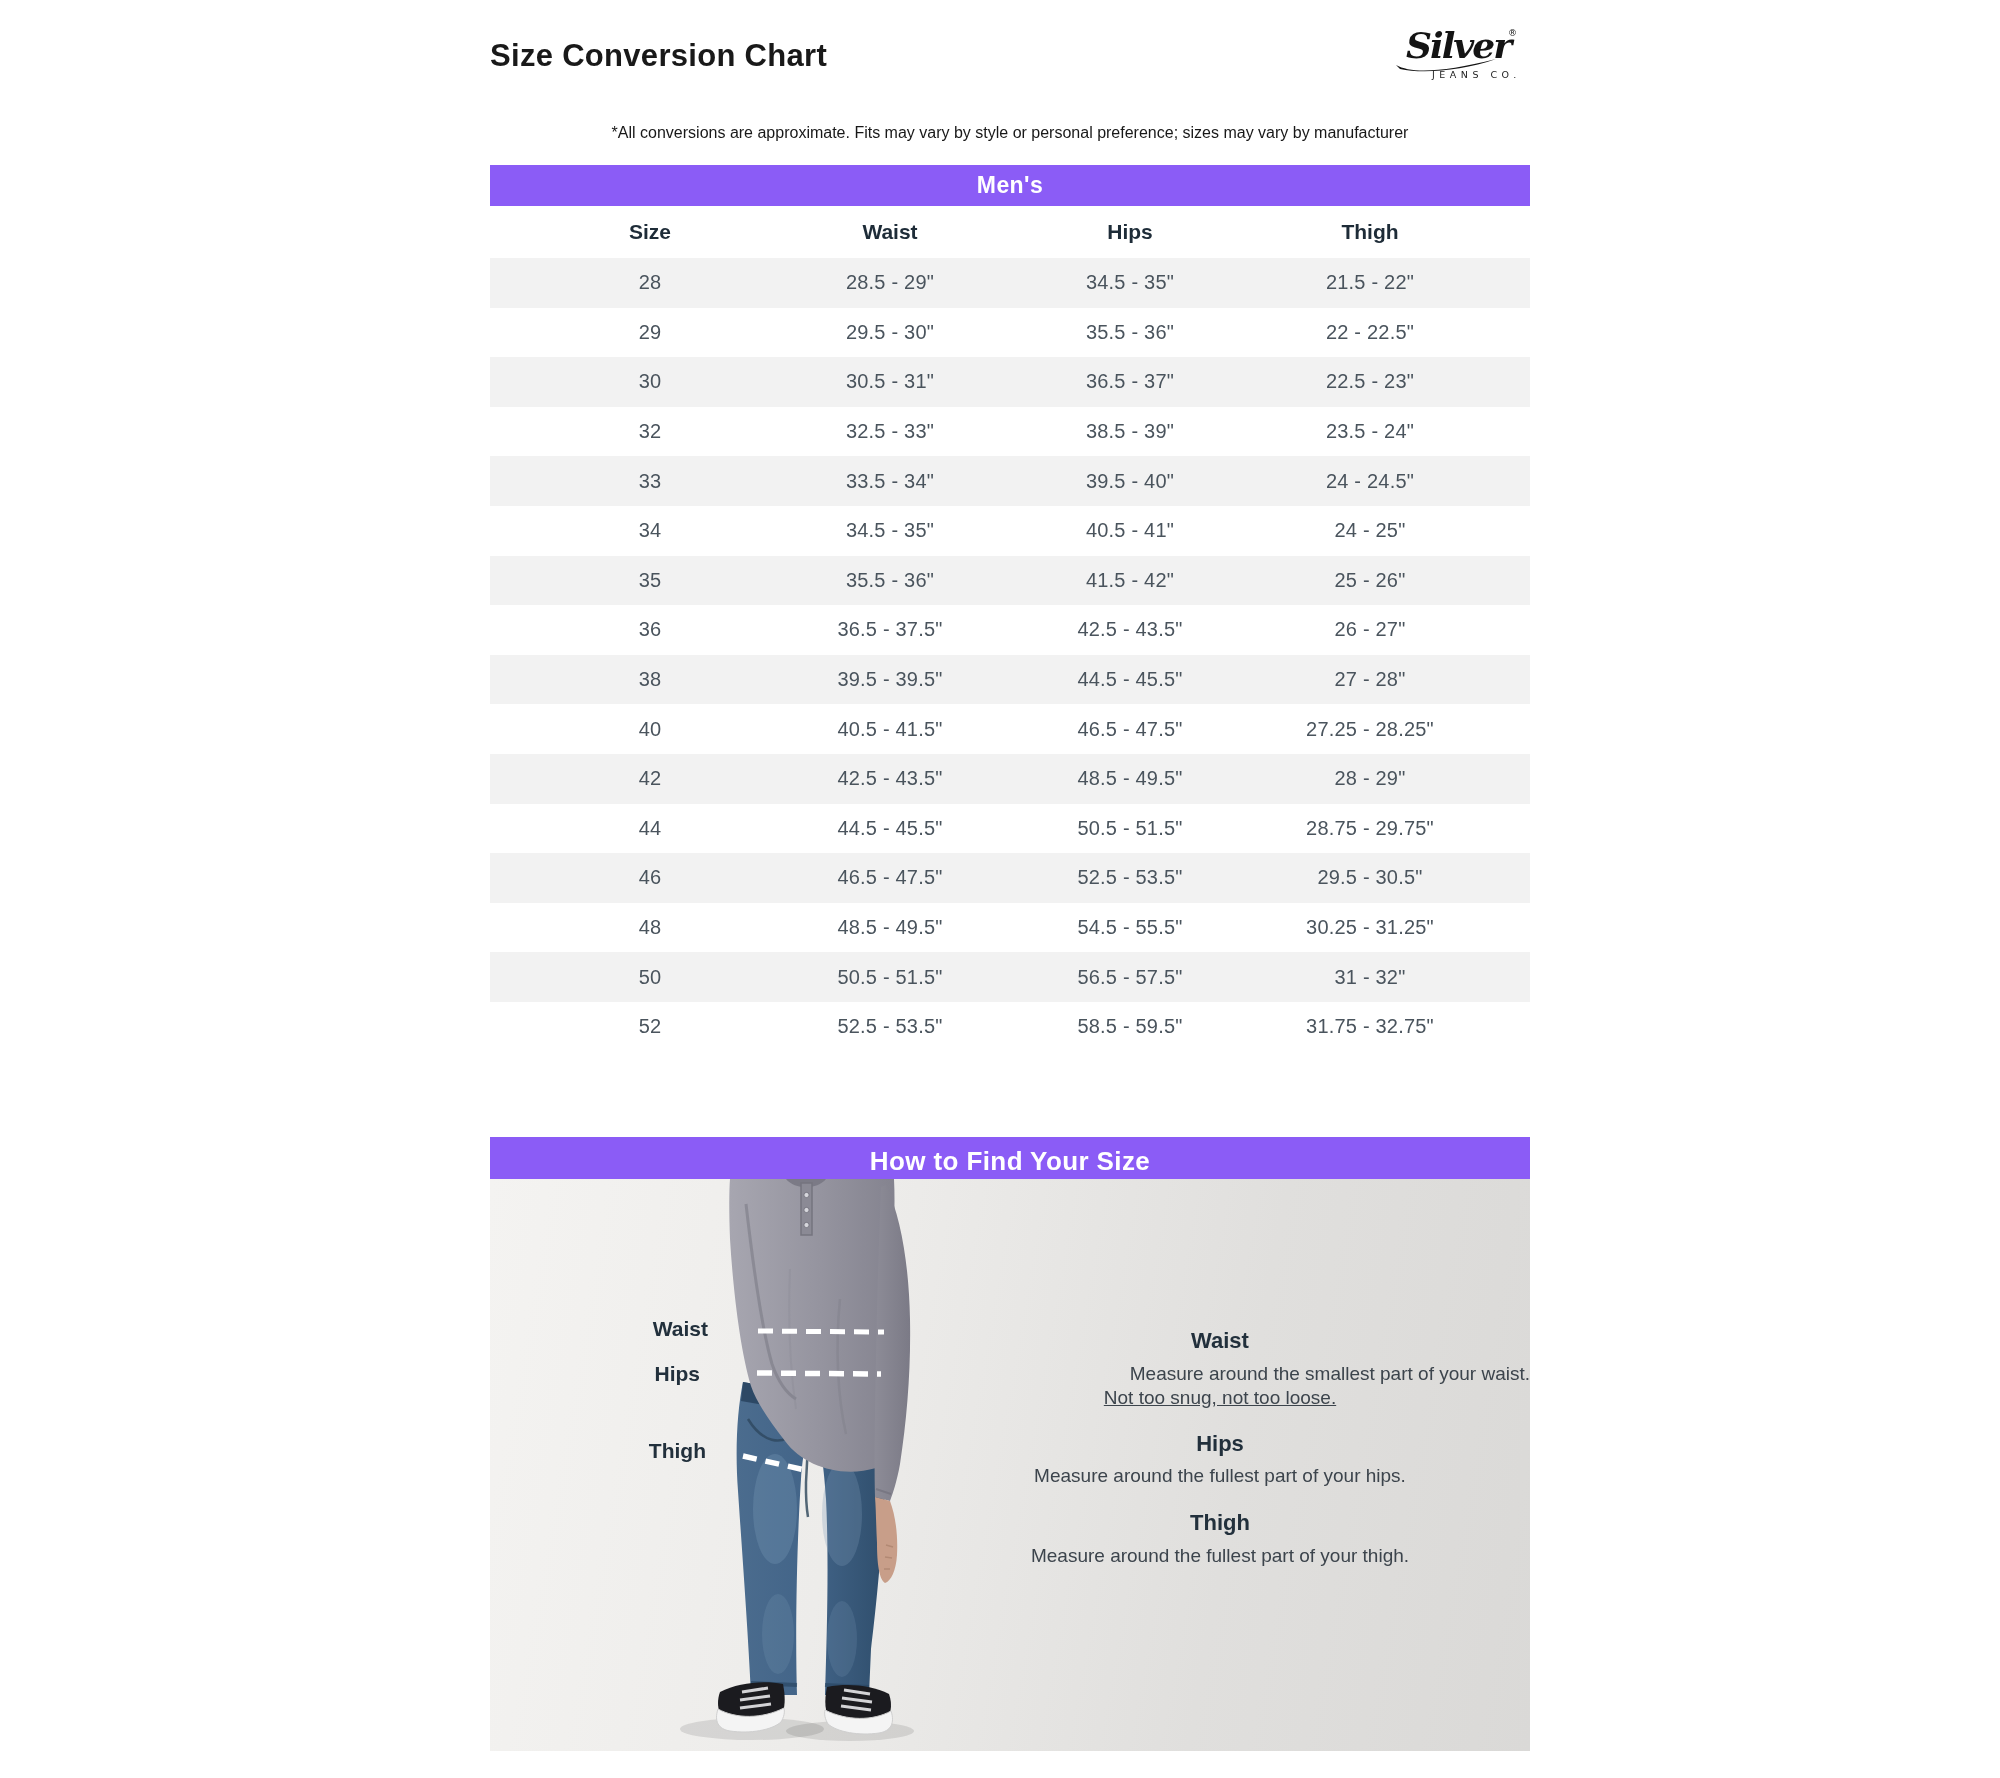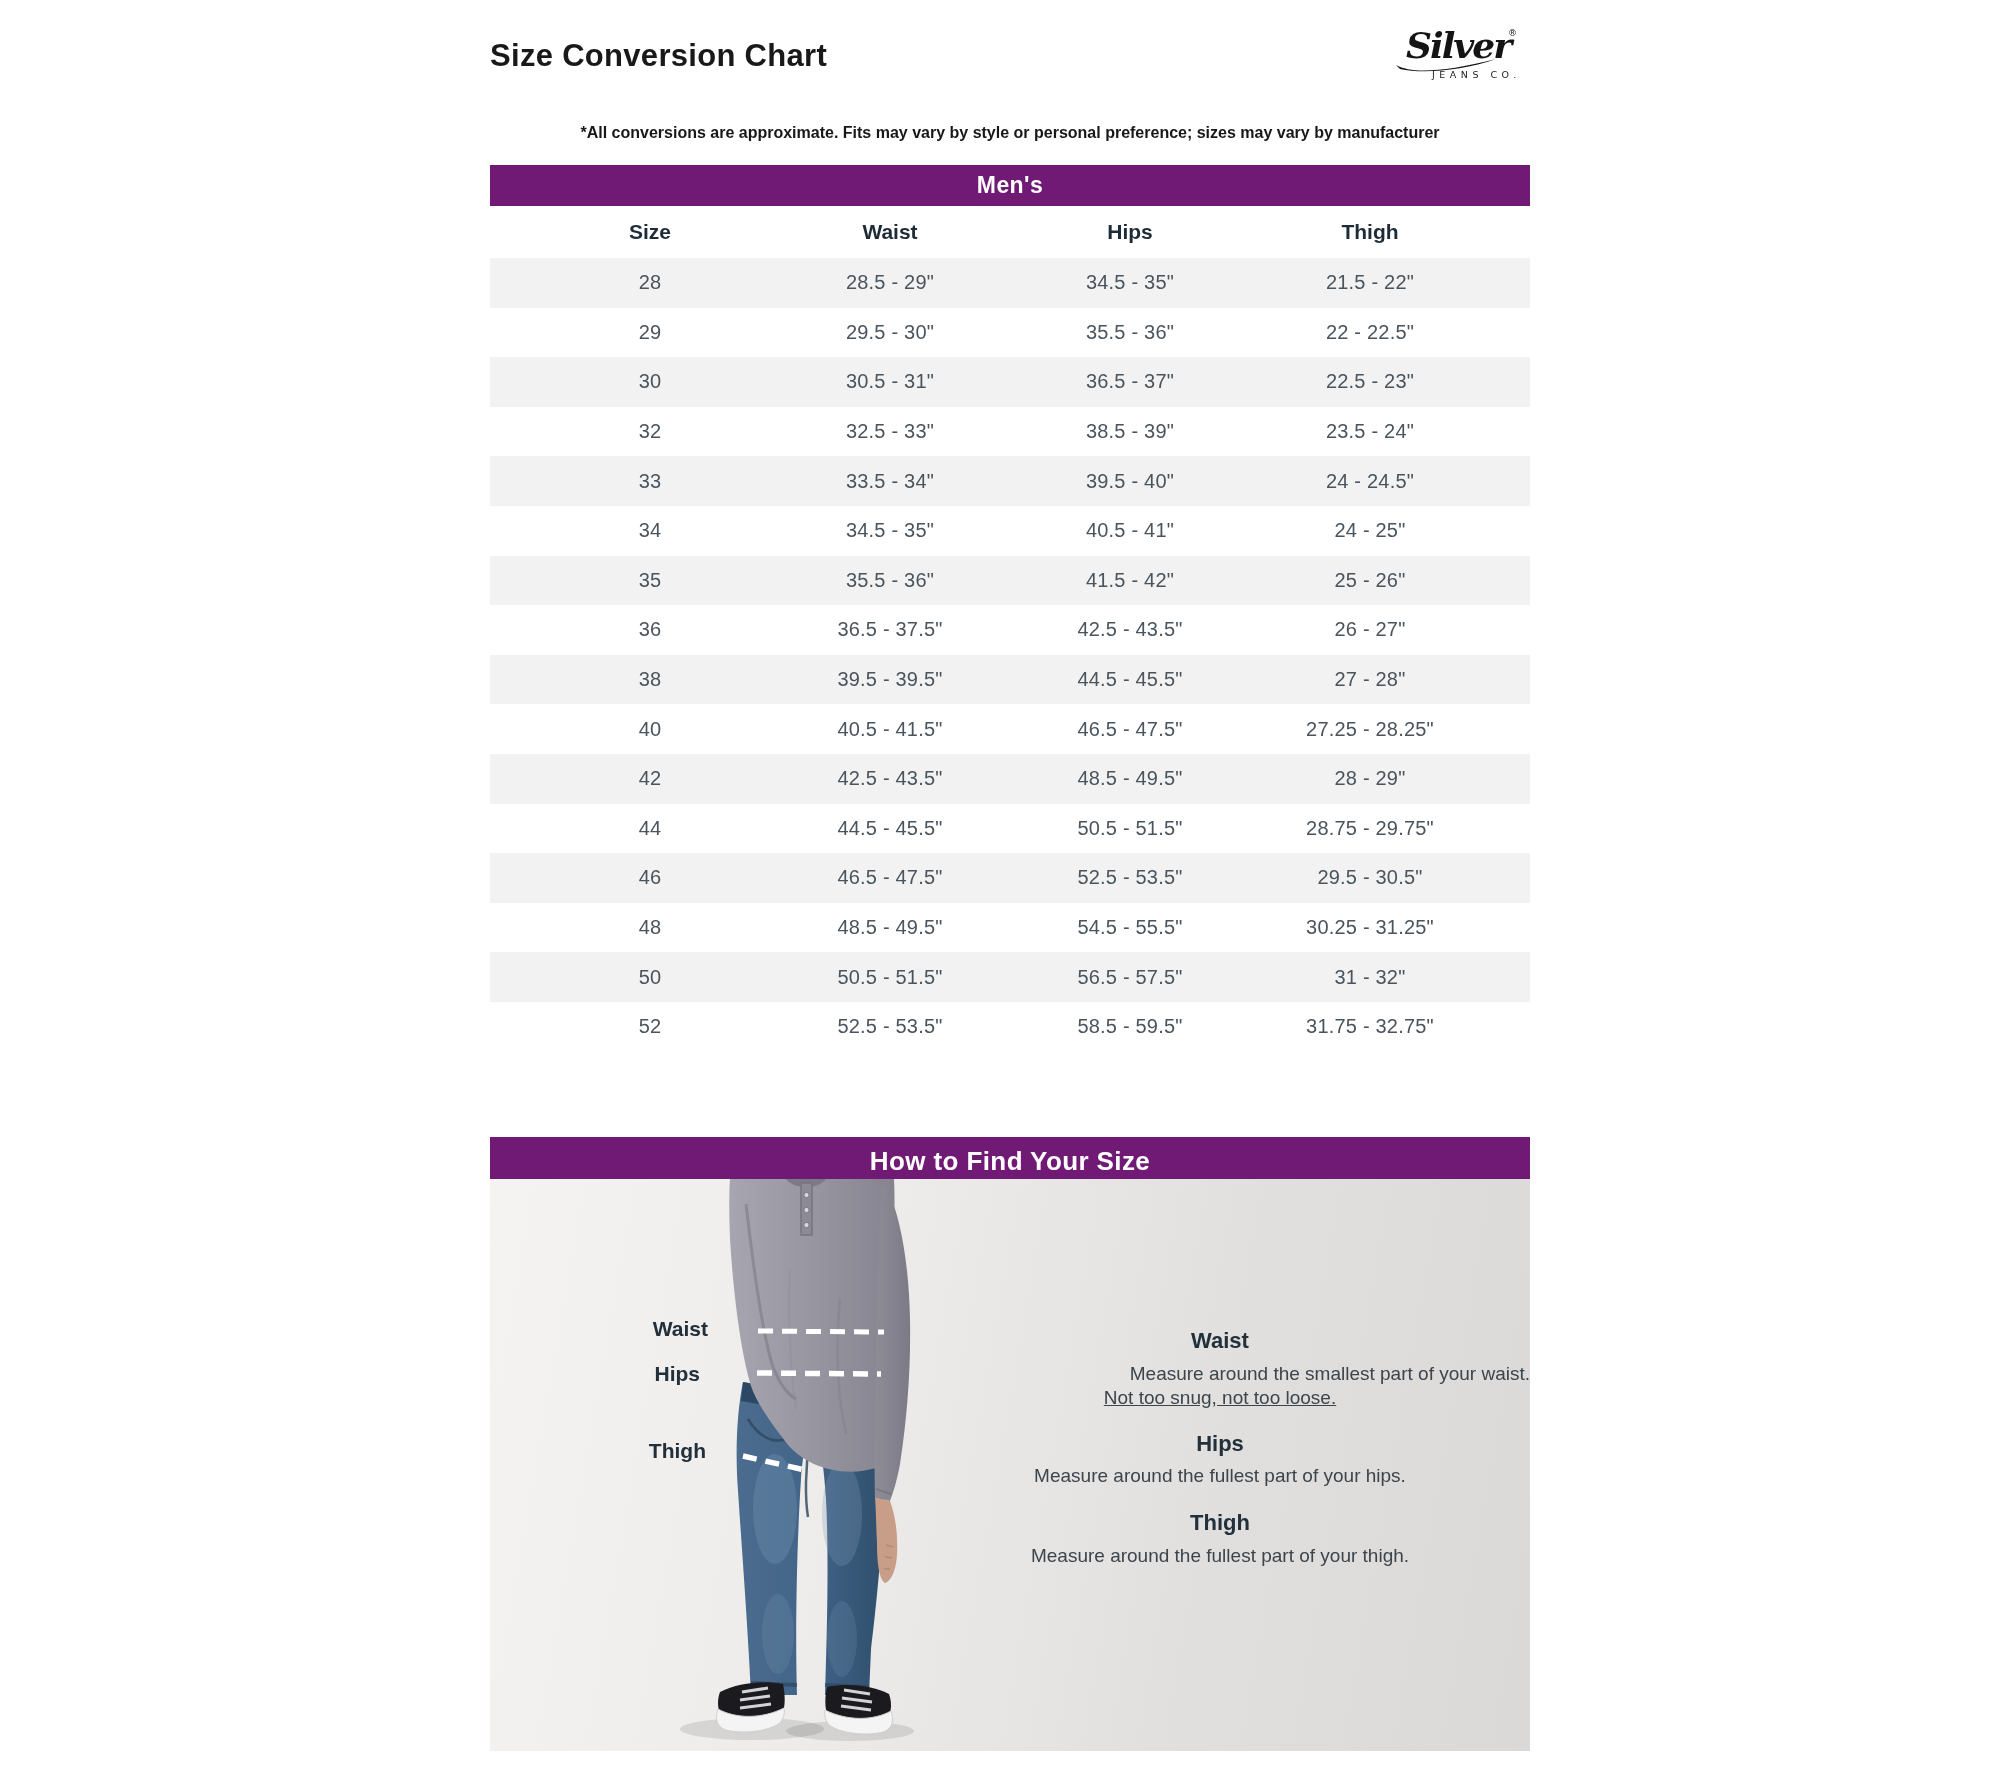--- a/index.html
+++ b/index.html
@@ -6,25 +6,25 @@
   .page{
     position:relative;width:2000px;height:1778px;background:#ffffff;
     font-family:"Liberation Sans",sans-serif;overflow:hidden;
   }
   .content{position:absolute;left:490px;top:0;width:1040px;height:1778px;}
   .page-title{position:absolute;top:38px;left:0;width:100%;
     font-size:31px;font-weight:bold;color:#191919;letter-spacing:.3px;}
   .page-subtitle{position:absolute;top:79px;left:0;width:100%;text-align:center;
     font-size:22px;color:#2b2b2b;}
   .disclaimer{position:absolute;top:124px;left:0;width:100%;text-align:center;
-    font-size:16px;color:#181818;font-weight:bold;}
+    font-size:16px;color:#181818;}
   
   .logo{position:absolute;left:1392px;top:22px;width:140px;height:62px;}
   
-  .section-bar{position:absolute;left:0;width:100%;background:#701a75;color:#ffffff;
+  .section-bar{position:absolute;left:0;width:100%;background:#8b5cf6;color:#ffffff;
     display:flex;align-items:center;justify-content:center;}
   .mens-bar{top:165px;height:41px;font-size:23px;font-weight:bold;letter-spacing:.4px;}
   .thead{position:absolute;top:206px;left:0;width:100%;height:52px;display:flex;
     align-items:center;padding:8px 40px;box-sizing:border-box;}
   .thead .th{flex:1;text-align:center;font-size:21px;font-weight:bold;color:#1e2c38;}
   .tbody{position:absolute;top:258px;left:0;width:100%;}
   .tr{display:flex;height:49.6px;align-items:center;padding:0 40px;box-sizing:border-box;}
   .tr:nth-child(odd){background:#f2f2f2;}
   .tr .td{flex:1;text-align:center;font-size:20px;color:#4a545d;letter-spacing:.2px;}
   

